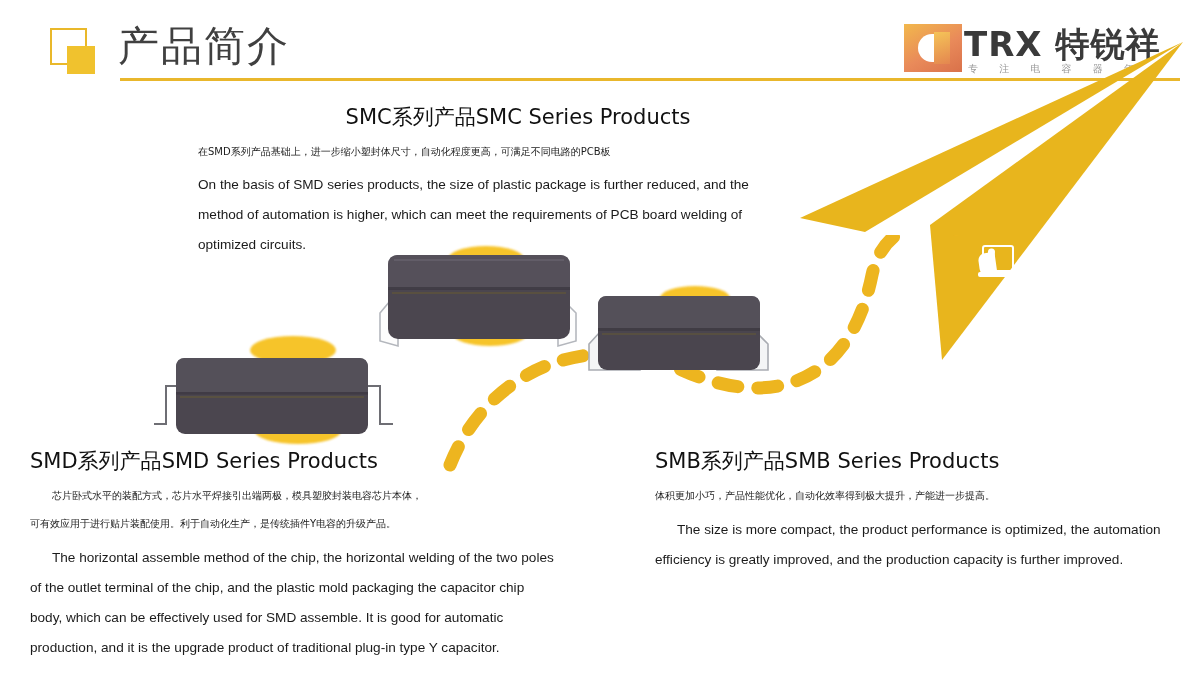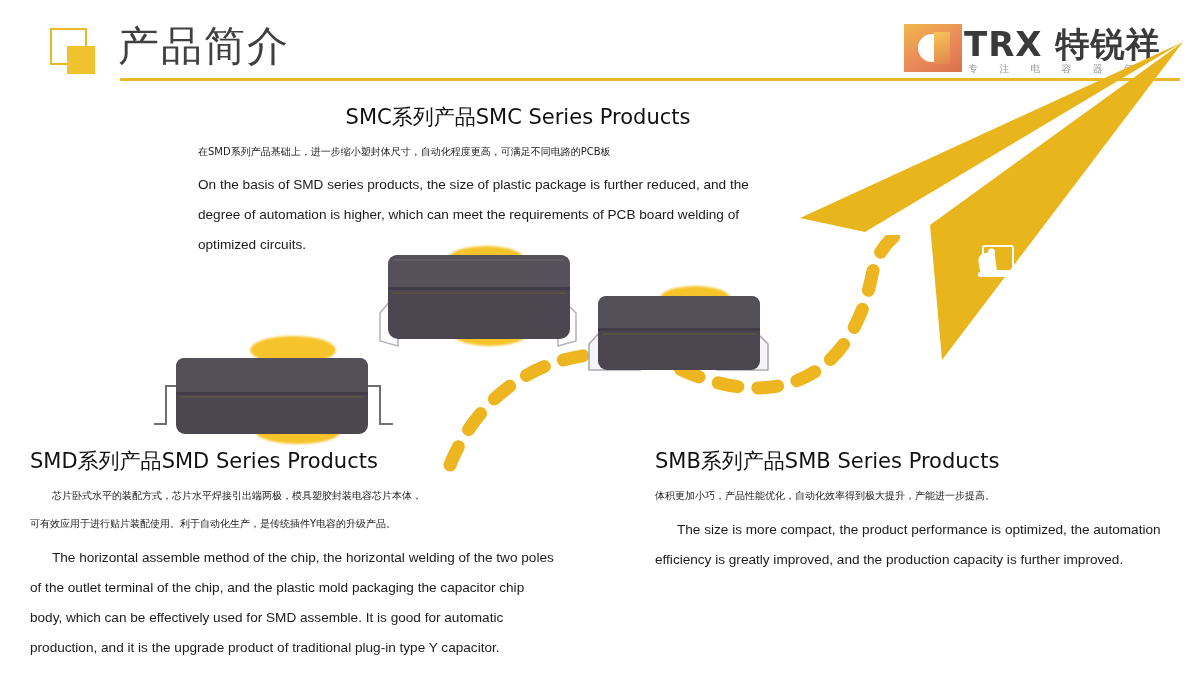--- a/index.html
+++ b/index.html
@@ -216,21 +216,21 @@
 
   <div id="smc-block">
     <div class="sect-head">
       <span class="cn">SMC系列产品</span><span class="en">SMC Series Products</span>
     </div>
     <div class="body-cn">
       <div>在SMD系列产品基础上，进一步缩小塑封体尺寸，自动化程度更高，可满足不同电路的PCB板</div>
     </div>
     <div class="body-en">
       <div>On the basis of SMD series products, the size of plastic package is further reduced, and the</div>
-      <div>degree of automation is higher, which can meet the requirements of PCB board welding of</div>
+      <div>method of automation is higher, which can meet the requirements of PCB board welding of</div>
       <div>optimized circuits.</div>
     </div>
   </div>
 
   <div id="smb-block">
     <div class="sect-head">
       <span class="cn">SMB系列产品</span><span class="en">SMB Series Products</span>
     </div>
     <div class="body-cn">
       <div>体积更加小巧，产品性能优化，自动化效率得到极大提升，产能进一步提高。</div>

